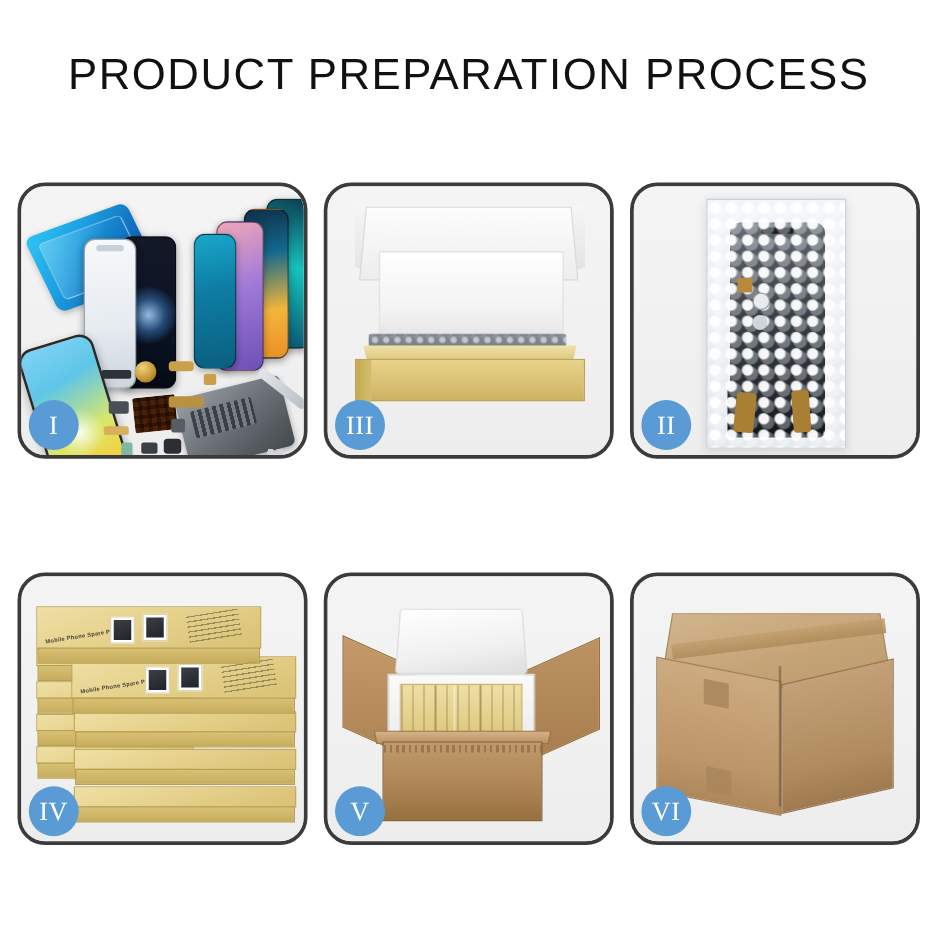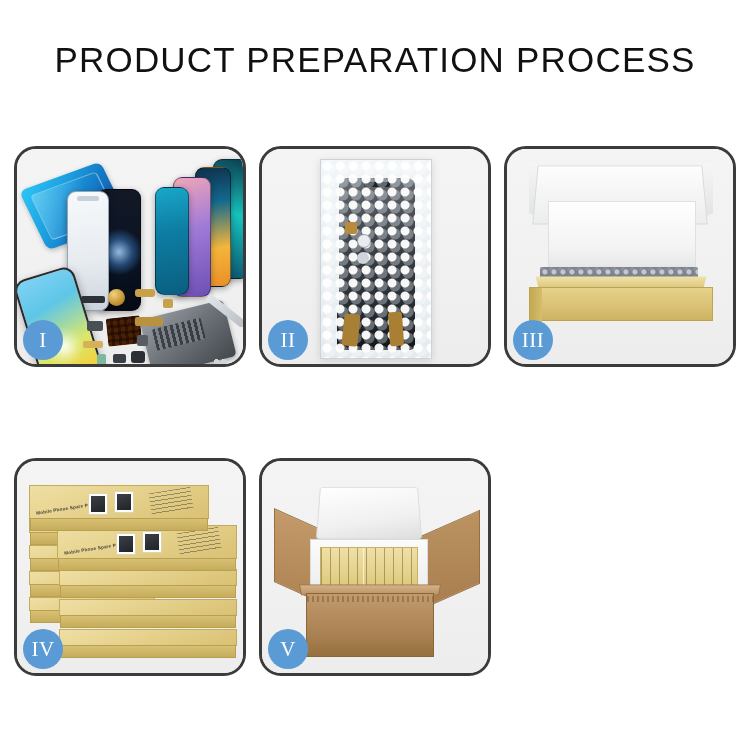--- a/index.html
+++ b/index.html
@@ -336,51 +336,51 @@
           <div class="tiny t8"></div>
           <div class="tiny t9"></div>
           <div class="tiny t10"></div>
           <div class="tweezer"></div>
           <div class="screws"></div>
         </div>
       </div>
       <div class="badge">I</div>
     </div>
 
+    <div class="panel p3">
+      <div class="panel-stage">
+        <div class="lidL"></div>
+        <div class="lidR"></div>
+        <div class="box-back"></div>
+        <div class="foam"></div>
+        <div class="bubbles3"></div>
+        <div class="box-rim"></div>
+        <div class="box-front"></div>
+      </div>
+      <div class="badge">III</div>
+    </div>
+
     <div class="panel p2">
       <div class="panel-stage">
         <div class="bag">
           <div class="screen">
             <div class="notch"></div>
           </div>
           <div class="darkbar"></div>
           <div class="flexA"></div>
           <div class="flexB"></div>
           <div class="flexC"></div>
           <div class="tailL"></div>
           <div class="tailR"></div>
           <div class="bubbles"></div>
         </div>
       </div>
       <div class="badge">II</div>
     </div>
 
-    <div class="panel p3">
-      <div class="panel-stage">
-        <div class="lidL"></div>
-        <div class="lidR"></div>
-        <div class="box-back"></div>
-        <div class="foam"></div>
-        <div class="bubbles3"></div>
-        <div class="box-rim"></div>
-        <div class="box-front"></div>
-      </div>
-      <div class="badge">III</div>
-    </div>
-
     <div class="panel p4">
       <div class="panel-stage">
         <div class="stack">
 
           <div class="bx" style="left:6px; top:124px; width:126px; height:14px;">
             <div class="top"></div>
             <div class="side"></div>
           </div>
           <div class="bx" style="left:6px; top:98px; width:126px; height:14px;">
             <div class="top"></div>
@@ -445,15 +445,27 @@
         <div class="flapR"></div>
         <div class="foamlid"></div>
         <div class="foambox"></div>
         <div class="inner"></div>
         <div class="cartonRim"></div>
         <div class="cartonFront"></div>
       </div>
       <div class="badge">V</div>
     </div>
 
+    <div class="panel p6">
+      <div class="panel-stage">
+        <div class="top"></div>
+        <div class="topTape"></div>
+        <div class="left"></div>
+        <div class="right"></div>
+        <div class="seam"></div>
+        <div class="tape1"></div>
+        <div class="tape2"></div>
+      </div>
+      <div class="badge">VI</div>
+    </div>
 
   </div>
 </div>
 
 </body></html>

